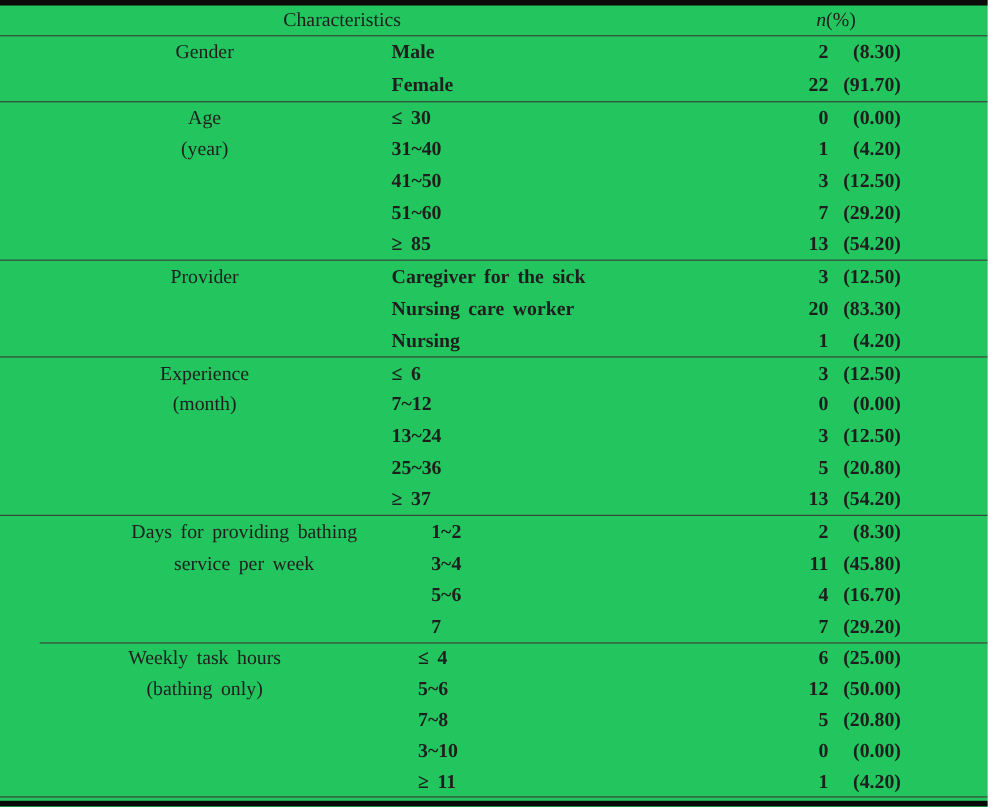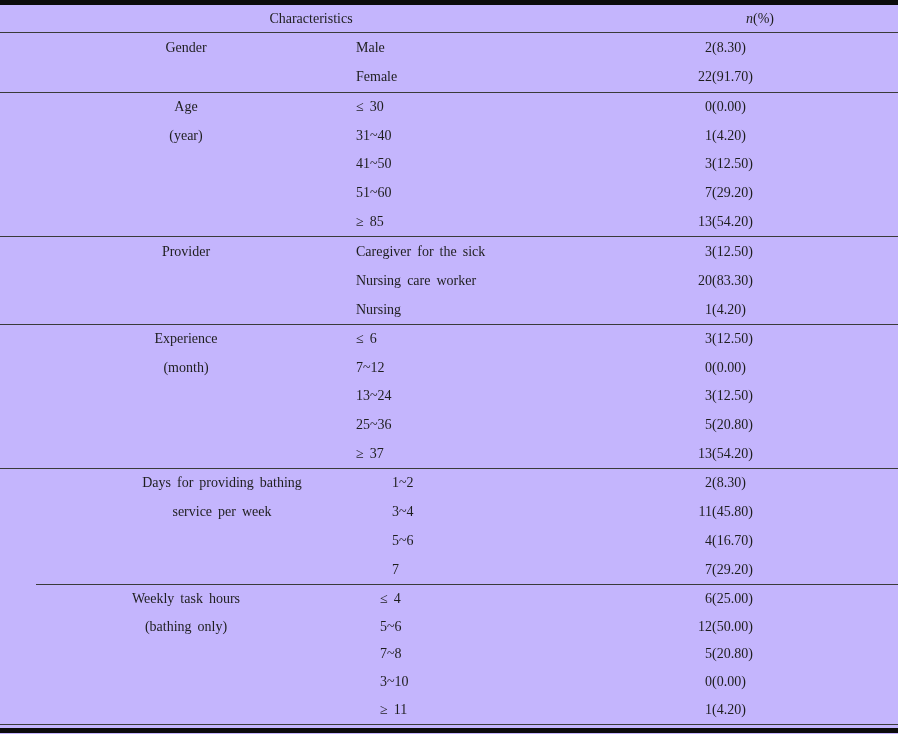--- a/index.html
+++ b/index.html
@@ -1,35 +1,35 @@
 <!DOCTYPE html>
 <html><head>
 <meta charset="utf-8">
 <style>
   html,body{margin:0;padding:0;background:#ffffff;}
   *{box-sizing:border-box;}
   .page{
-    position:relative;width:898px;height:734px;background:#c4b5fd;overflow:hidden;
-    font-family:"Liberation Serif","DejaVu Serif",serif;color:#1e1e1e;font-size:14px;
+    position:relative;width:898px;height:734px;background:#22c55e;overflow:hidden;
+    font-family:"Liberation Serif","DejaVu Serif",serif;color:#1e1e1e;font-size:18px;
   }
   .rule-thick{width:898px;height:5px;background:#0b0b0b;}
   .rule-bottom{margin-top:3px;}
   .header-row{display:flex;height:28px;border-bottom:1.6px solid #3a3a3a;align-items:center;}
   .hdr-left{width:622px;text-align:center;}
   .hdr-right{flex:1;text-align:center;}
   .it{font-style:italic;}
   .section{display:flex;border-bottom:1.6px solid #3a3a3a;}
   .cat-col{width:356px;display:flex;flex-direction:column;padding-left:16px;}
   .cat-line{flex:1;display:flex;align-items:center;justify-content:center;}
   .rows-col{flex:1;display:flex;flex-direction:column;}
-  .row{flex:1;display:flex;align-items:center;padding-right:120px;}
+  .row{flex:1;display:flex;align-items:center;padding-right:79px;font-weight:bold;}
   .sub{flex:1;text-align:left;}
   .val{display:flex;}
   .n{width:40px;text-align:right;}
-  .pct{width:66px;}
+  .pct{width:66px;text-align:right;}
   .txt{word-spacing:0.18em;}
 </style>
 </head>
 <body>
 
 <div class="page">
   <div class="rule-thick"></div>
 
   <div class="header-row">
     <div class="hdr-left txt">Characteristics</div>

